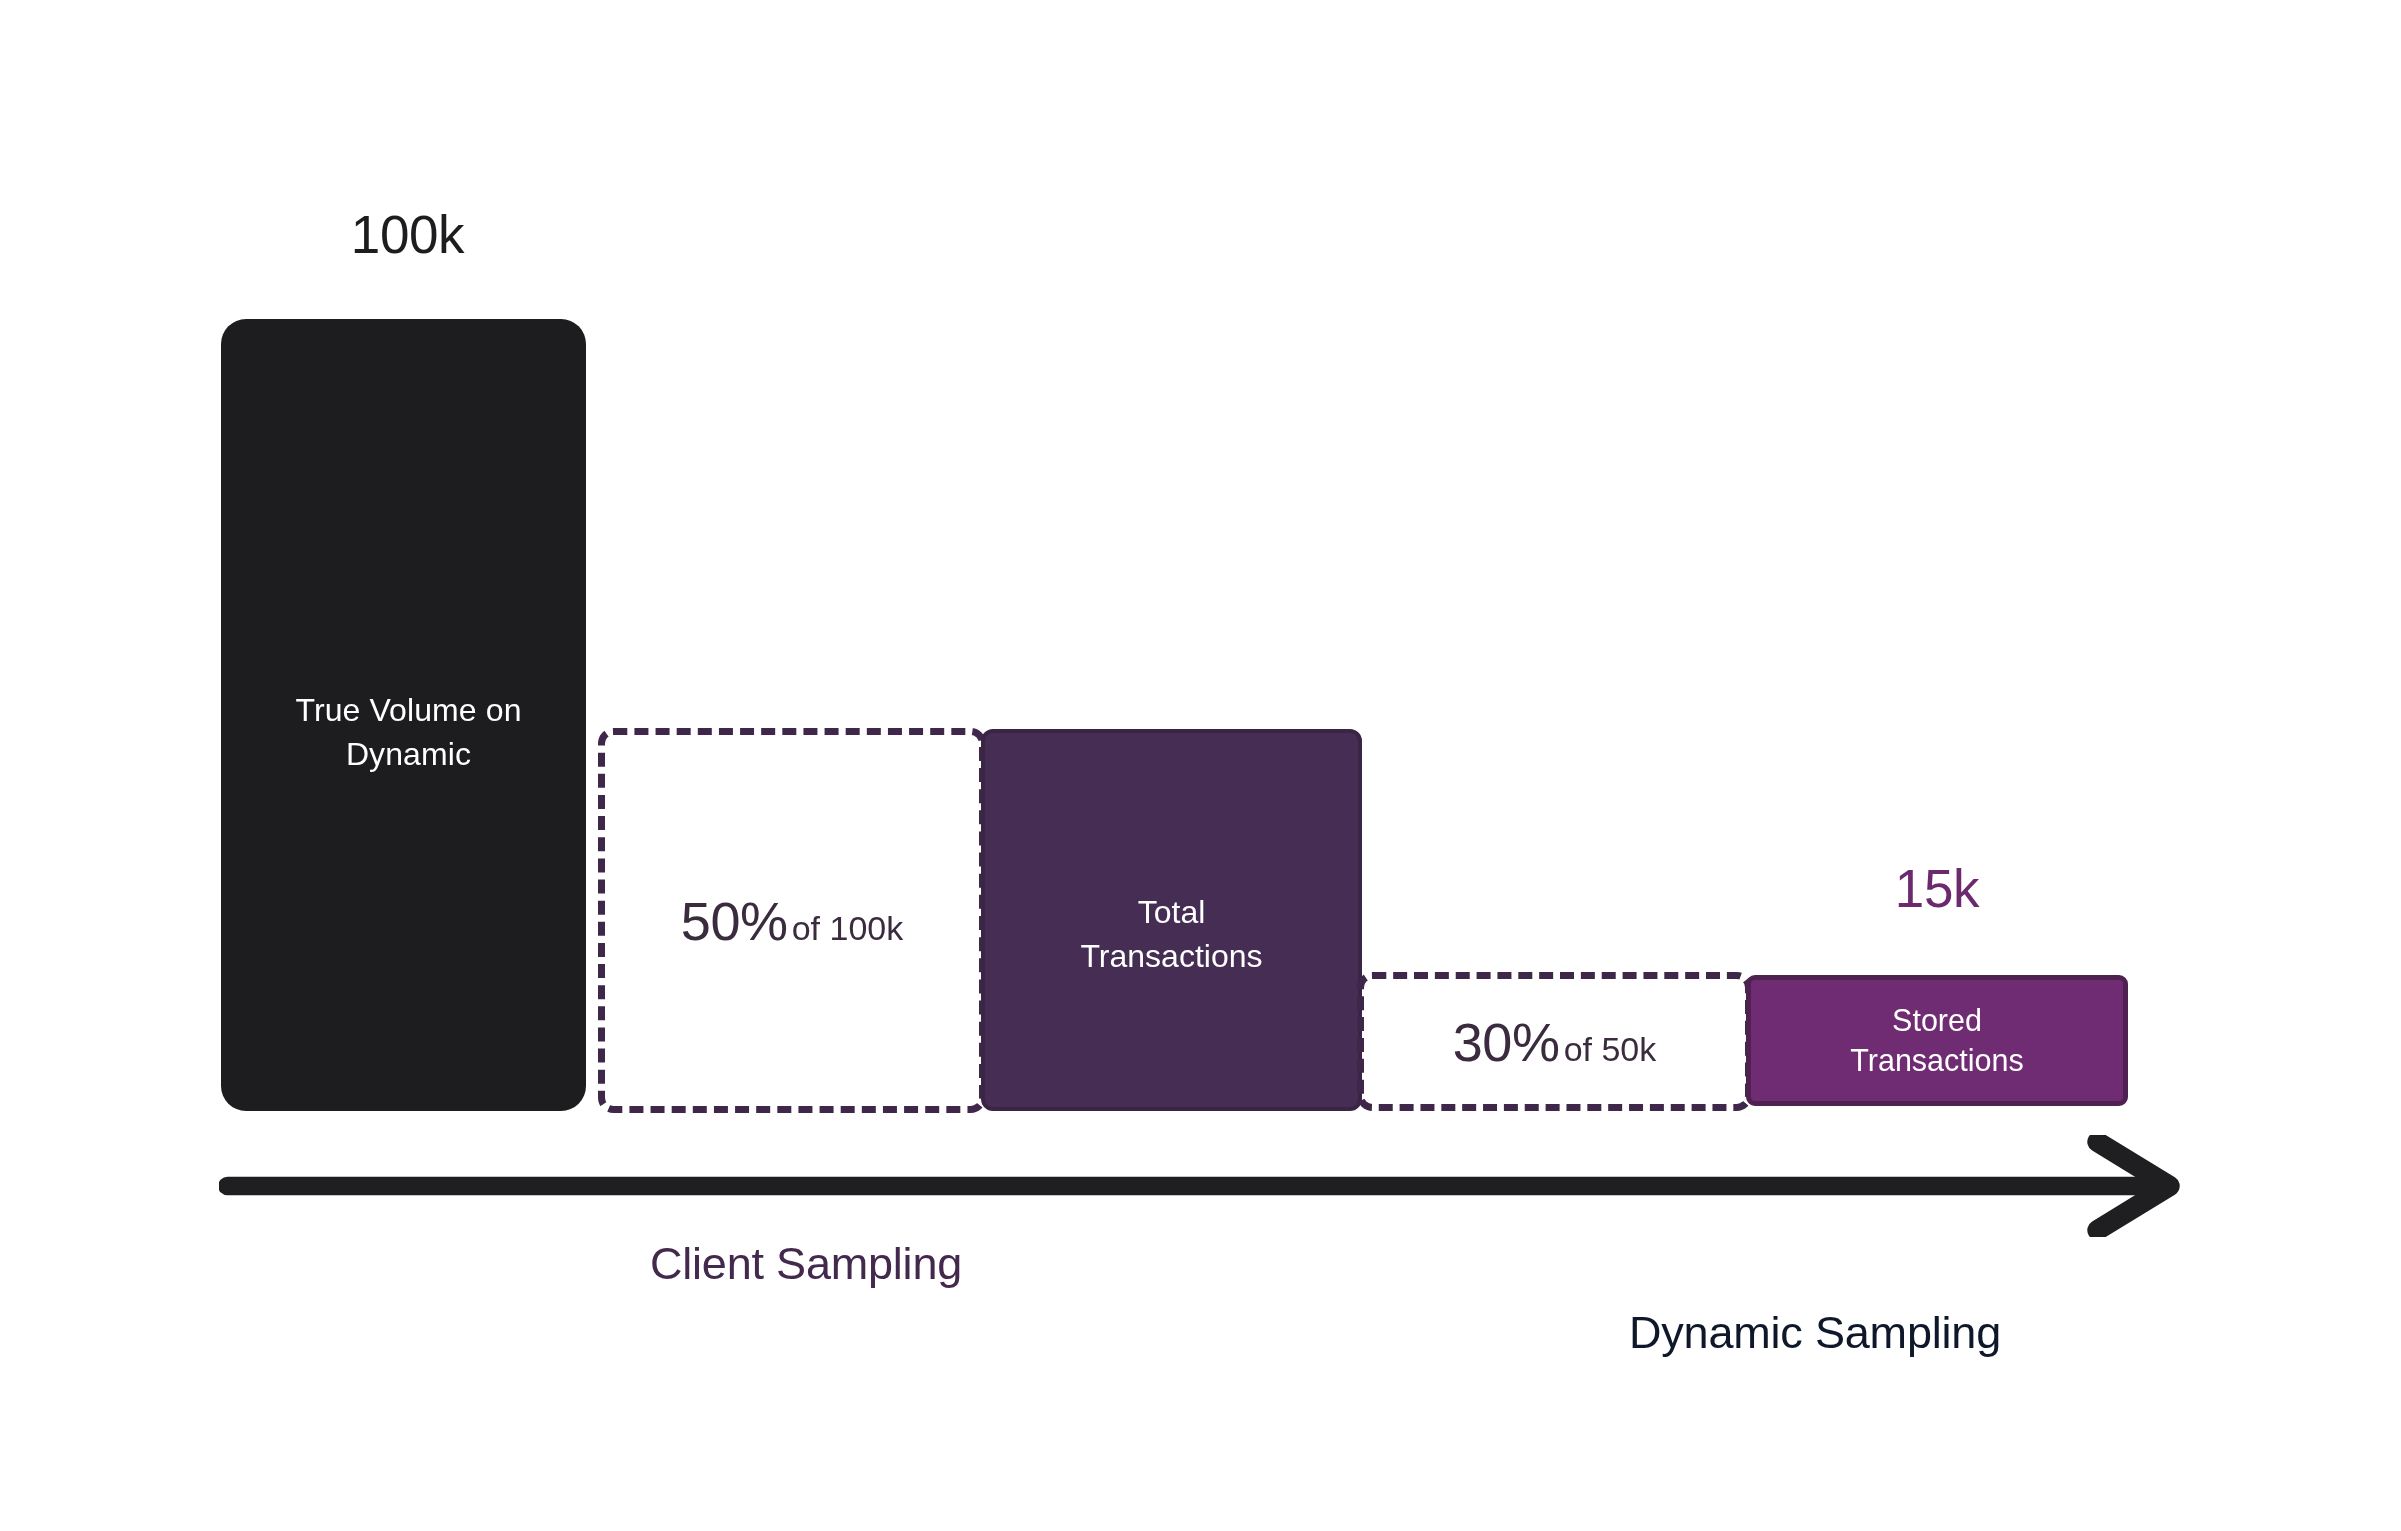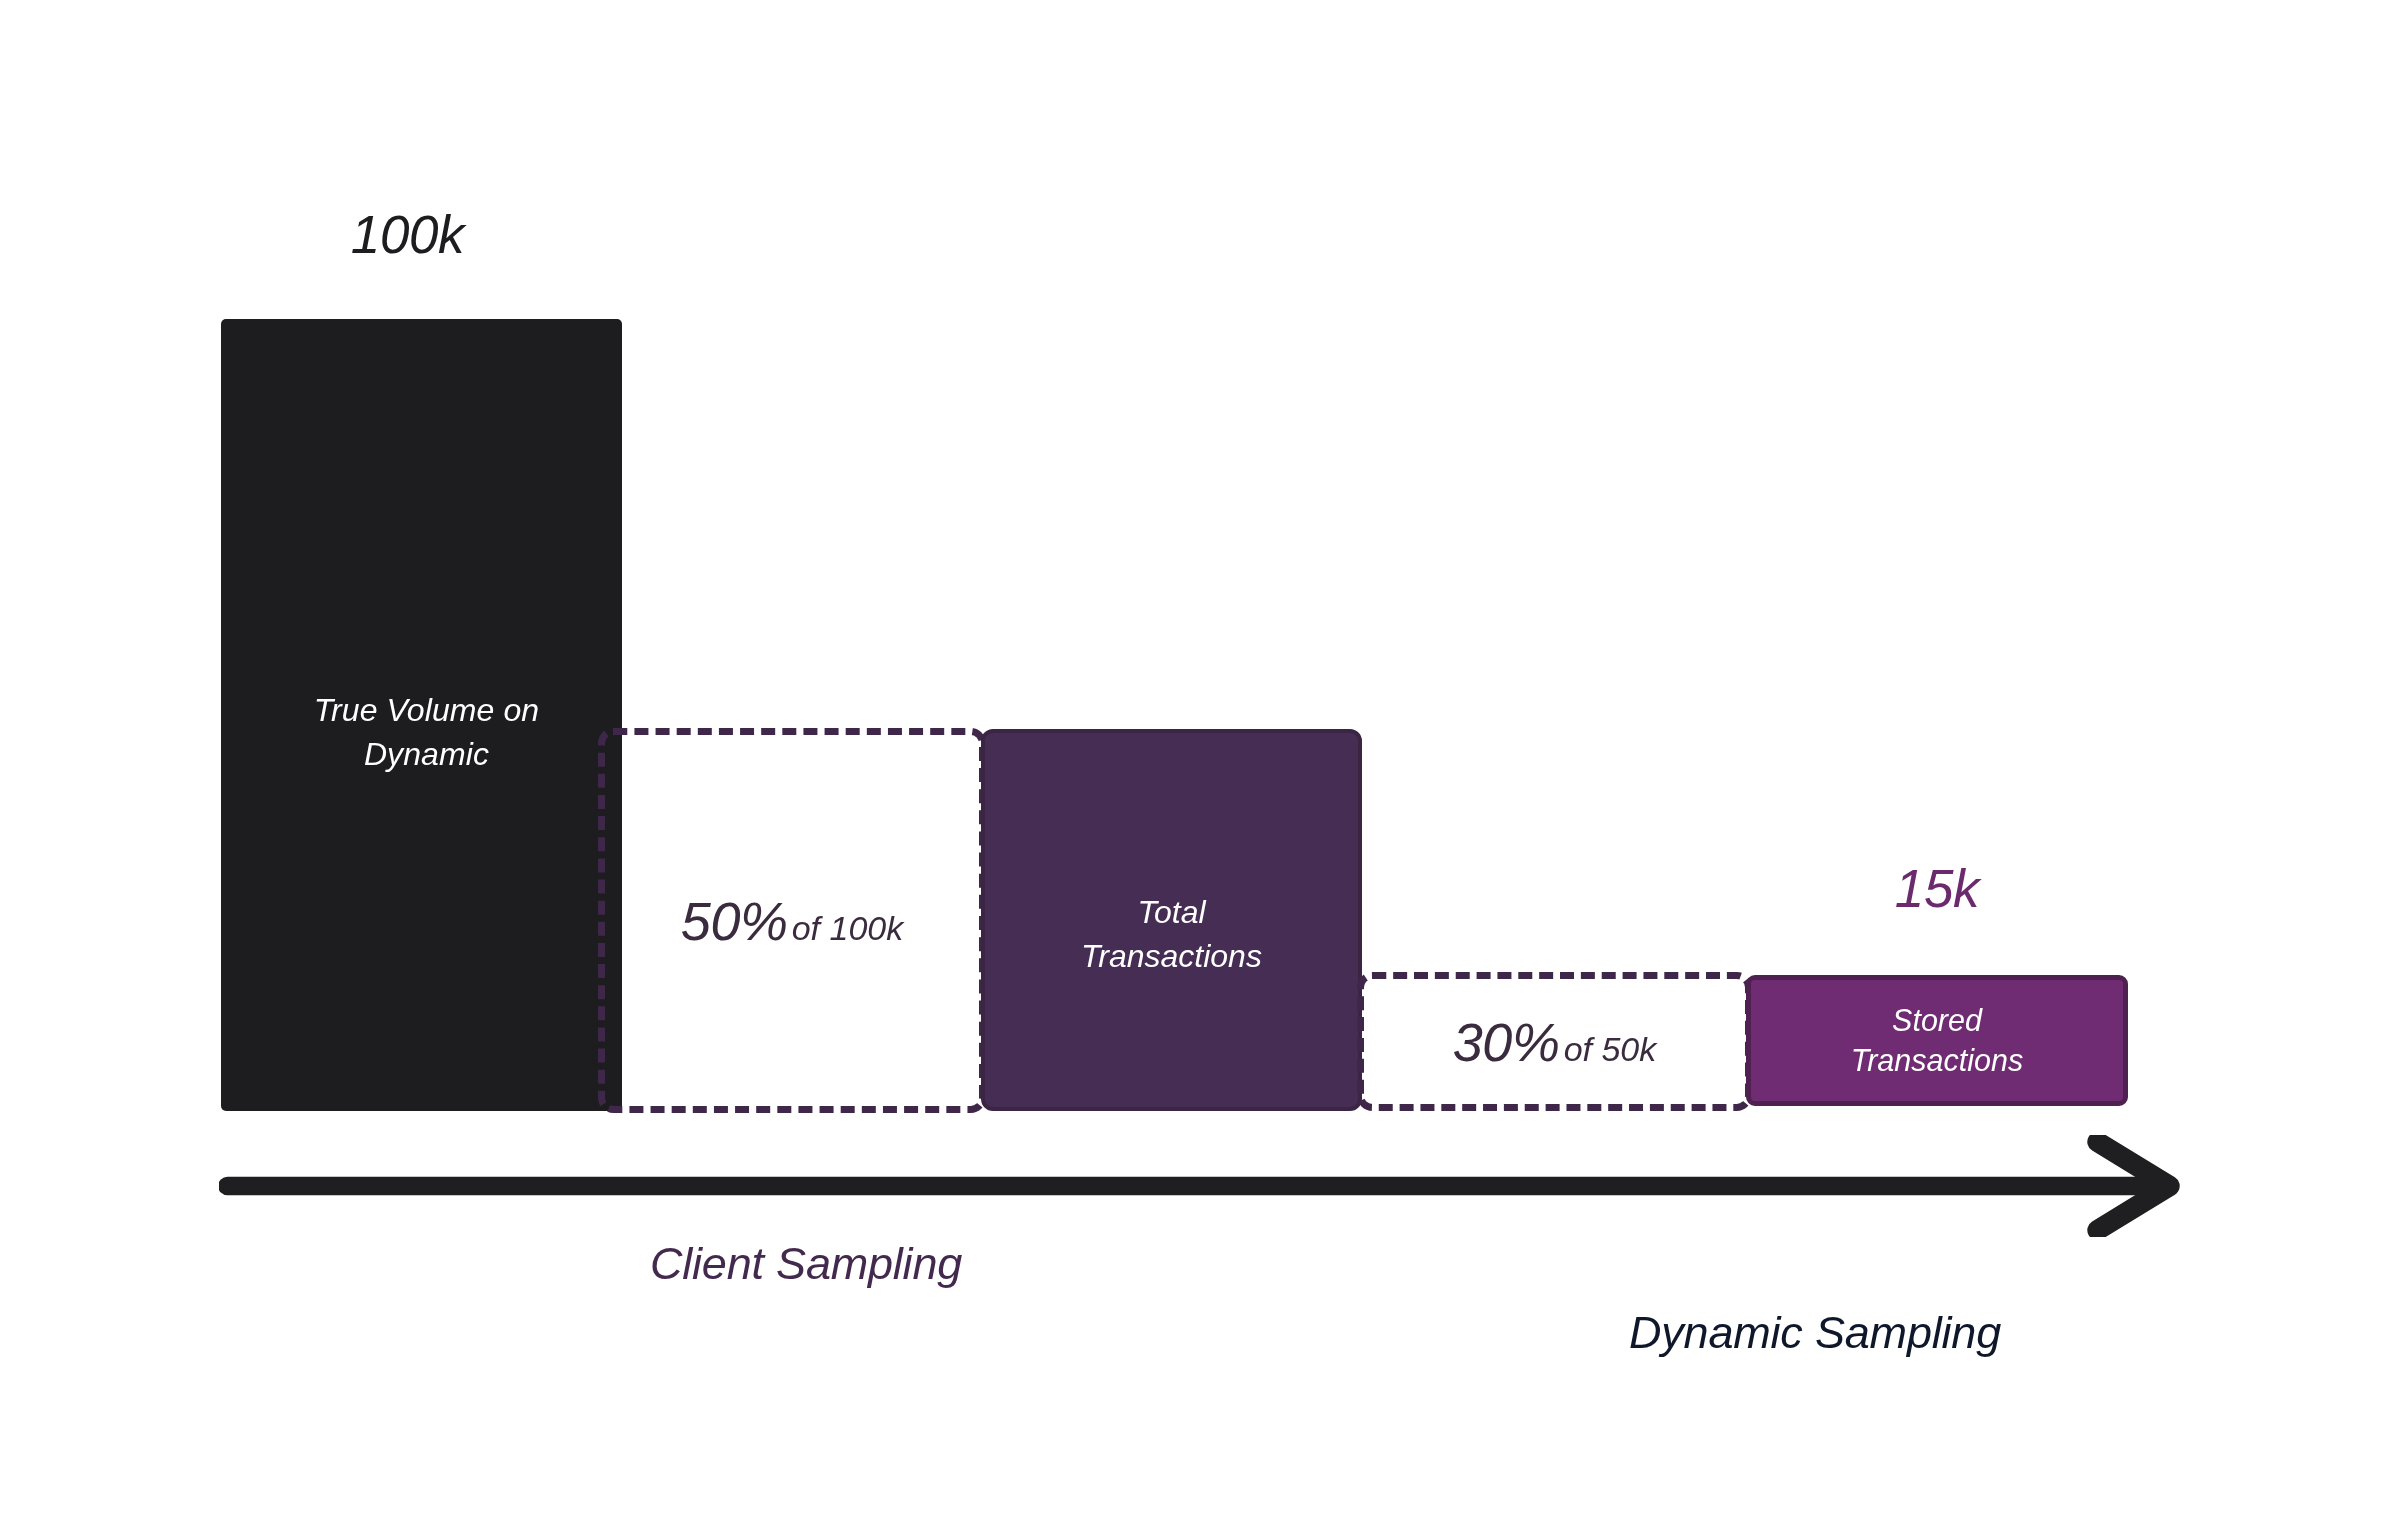--- a/index.html
+++ b/index.html
@@ -11,40 +11,39 @@
     font-family: "Liberation Sans", sans-serif;
     -webkit-font-smoothing: antialiased;
   }
 
   #stage {
     position: relative;
     width: 2401px;
     height: 1531px;
     background: #ffffff;
     overflow: hidden;
-    font-style: italic;
   }
 
   
   .bar {
     position: absolute;
     box-sizing: border-box;
     display: flex;
     align-items: center;
     justify-content: center;
     text-align: center;
   }
 
   .bar-black {
     left: 221px;
     top: 319px;
-    width: 401px;
+    width: 365px;
     height: 792px;
     background: #1D1D20;
-    border-radius: 5px;
+    border-radius: 25px;
     padding-left: 10px;
   }
   .bar-black .bar-label {
     color: #ffffff;
     font-size: 32px;
     line-height: 1.38;
     font-weight: 400;
     letter-spacing: 0.1px;
     width: 305px;
     margin-top: 34px;

